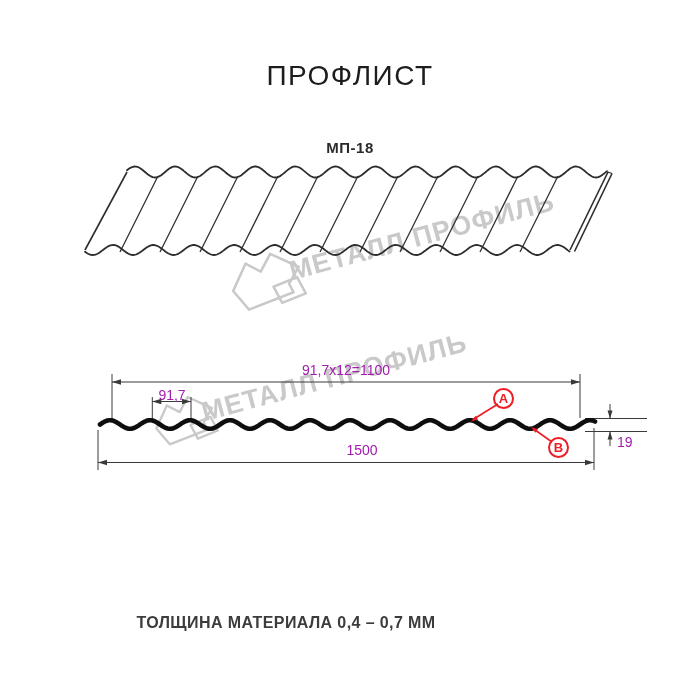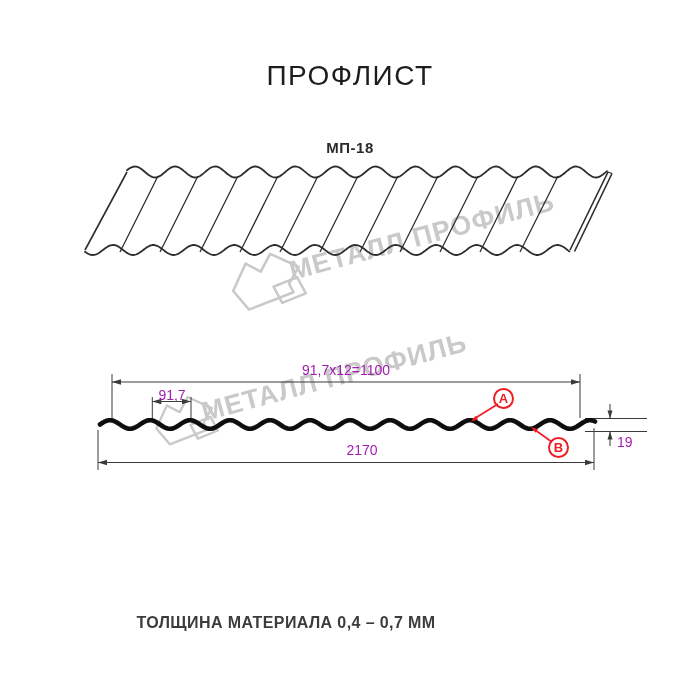--- a/index.html
+++ b/index.html
@@ -117,20 +117,20 @@
       <polygon points="550,91.5 552.5,99.5 547.5,99.5" fill="#3a3a3a"></polygon>
       <path d="M40.0,84.5 L41.5,83.5 L43.0,82.5 L44.5,81.7 L46.0,81.0 L47.5,80.5 L49.0,80.3 L50.5,80.2 L52.0,80.4 L53.5,80.8 L55.0,81.5 L56.5,82.3 L58.0,83.2 L59.5,84.2 L61.0,85.2 L62.5,86.1 L64.0,87.0 L65.5,87.8 L67.0,88.3 L68.5,88.7 L70.0,88.8 L71.5,88.7 L73.0,88.3 L74.5,87.8 L76.0,87.0 L77.5,86.1 L79.0,85.2 L80.5,84.2 L82.0,83.2 L83.5,82.3 L85.0,81.5 L86.5,80.8 L88.0,80.4 L89.5,80.2 L91.0,80.3 L92.5,80.5 L94.0,81.0 L95.5,81.7 L97.0,82.5 L98.5,83.5 L100.0,84.5 L101.5,85.5 L103.0,86.5 L104.5,87.3 L106.0,88.0 L107.5,88.5 L109.0,88.7 L110.5,88.8 L112.0,88.6 L113.5,88.2 L115.0,87.5 L116.5,86.7 L118.0,85.8 L119.5,84.8 L121.0,83.8 L122.5,82.9 L124.0,82.0 L125.5,81.2 L127.0,80.7 L128.5,80.3 L130.0,80.2 L131.5,80.3 L133.0,80.7 L134.5,81.2 L136.0,82.0 L137.5,82.9 L139.0,83.8 L140.5,84.8 L142.0,85.8 L143.5,86.7 L145.0,87.5 L146.5,88.2 L148.0,88.6 L149.5,88.8 L151.0,88.7 L152.5,88.5 L154.0,88.0 L155.5,87.3 L157.0,86.5 L158.5,85.5 L160.0,84.5 L161.5,83.5 L163.0,82.5 L164.5,81.7 L166.0,81.0 L167.5,80.5 L169.0,80.3 L170.5,80.2 L172.0,80.4 L173.5,80.8 L175.0,81.5 L176.5,82.3 L178.0,83.2 L179.5,84.2 L181.0,85.2 L182.5,86.1 L184.0,87.0 L185.5,87.8 L187.0,88.3 L188.5,88.7 L190.0,88.8 L191.5,88.7 L193.0,88.3 L194.5,87.8 L196.0,87.0 L197.5,86.1 L199.0,85.2 L200.5,84.2 L202.0,83.2 L203.5,82.3 L205.0,81.5 L206.5,80.8 L208.0,80.4 L209.5,80.2 L211.0,80.3 L212.5,80.5 L214.0,81.0 L215.5,81.7 L217.0,82.5 L218.5,83.5 L220.0,84.5 L221.5,85.5 L223.0,86.5 L224.5,87.3 L226.0,88.0 L227.5,88.5 L229.0,88.7 L230.5,88.8 L232.0,88.6 L233.5,88.2 L235.0,87.5 L236.5,86.7 L238.0,85.8 L239.5,84.8 L241.0,83.8 L242.5,82.9 L244.0,82.0 L245.5,81.2 L247.0,80.7 L248.5,80.3 L250.0,80.2 L251.5,80.3 L253.0,80.7 L254.5,81.2 L256.0,82.0 L257.5,82.9 L259.0,83.8 L260.5,84.8 L262.0,85.8 L263.5,86.7 L265.0,87.5 L266.5,88.2 L268.0,88.6 L269.5,88.8 L271.0,88.7 L272.5,88.5 L274.0,88.0 L275.5,87.3 L277.0,86.5 L278.5,85.5 L280.0,84.5 L281.5,83.5 L283.0,82.5 L284.5,81.7 L286.0,81.0 L287.5,80.5 L289.0,80.3 L290.5,80.2 L292.0,80.4 L293.5,80.8 L295.0,81.5 L296.5,82.3 L298.0,83.2 L299.5,84.2 L301.0,85.2 L302.5,86.1 L304.0,87.0 L305.5,87.8 L307.0,88.3 L308.5,88.7 L310.0,88.8 L311.5,88.7 L313.0,88.3 L314.5,87.8 L316.0,87.0 L317.5,86.1 L319.0,85.2 L320.5,84.2 L322.0,83.2 L323.5,82.3 L325.0,81.5 L326.5,80.8 L328.0,80.4 L329.5,80.2 L331.0,80.3 L332.5,80.5 L334.0,81.0 L335.5,81.7 L337.0,82.5 L338.5,83.5 L340.0,84.5 L341.5,85.5 L343.0,86.5 L344.5,87.3 L346.0,88.0 L347.5,88.5 L349.0,88.7 L350.5,88.8 L352.0,88.6 L353.5,88.2 L355.0,87.5 L356.5,86.7 L358.0,85.8 L359.5,84.8 L361.0,83.8 L362.5,82.9 L364.0,82.0 L365.5,81.2 L367.0,80.7 L368.5,80.3 L370.0,80.2 L371.5,80.3 L373.0,80.7 L374.5,81.2 L376.0,82.0 L377.5,82.9 L379.0,83.8 L380.5,84.8 L382.0,85.8 L383.5,86.7 L385.0,87.5 L386.5,88.2 L388.0,88.6 L389.5,88.8 L391.0,88.7 L392.5,88.5 L394.0,88.0 L395.5,87.3 L397.0,86.5 L398.5,85.5 L400.0,84.5 L401.5,83.5 L403.0,82.5 L404.5,81.7 L406.0,81.0 L407.5,80.5 L409.0,80.3 L410.5,80.2 L412.0,80.4 L413.5,80.8 L415.0,81.5 L416.5,82.3 L418.0,83.2 L419.5,84.2 L421.0,85.2 L422.5,86.1 L424.0,87.0 L425.5,87.8 L427.0,88.3 L428.5,88.7 L430.0,88.8 L431.5,88.7 L433.0,88.3 L434.5,87.8 L436.0,87.0 L437.5,86.1 L439.0,85.2 L440.5,84.2 L442.0,83.2 L443.5,82.3 L445.0,81.5 L446.5,80.8 L448.0,80.4 L449.5,80.2 L451.0,80.3 L452.5,80.5 L454.0,81.0 L455.5,81.7 L457.0,82.5 L458.5,83.5 L460.0,84.5 L461.5,85.5 L463.0,86.5 L464.5,87.3 L466.0,88.0 L467.5,88.5 L469.0,88.7 L470.5,88.8 L472.0,88.6 L473.5,88.2 L475.0,87.5 L476.5,86.7 L478.0,85.8 L479.5,84.8 L481.0,83.8 L482.5,82.9 L484.0,82.0 L485.5,81.2 L487.0,80.7 L488.5,80.3 L490.0,80.2 L491.5,80.3 L493.0,80.7 L494.5,81.2 L496.0,82.0 L497.5,82.9 L499.0,83.8 L500.5,84.8 L502.0,85.8 L503.5,86.7 L505.0,87.5 L506.5,88.2 L508.0,88.6 L509.5,88.8 L511.0,88.7 L512.5,88.5 L514.0,88.0 L515.5,87.3 L517.0,86.5 L518.5,85.5 L520.0,84.5 L521.5,83.5 L523.0,82.5 L524.5,81.7 L526.0,81.0 L527.5,80.5 L529.0,80.3 L530.5,80.2 L532.0,80.4 L533.5,80.8 L535.0,81.5 " fill="none" stroke="#0e0e0e" stroke-width="4.6" stroke-linecap="round" stroke-linejoin="round"></path>
       <line x1="438" y1="64" x2="413" y2="79.5" stroke="#ee1c25" stroke-width="1.6"></line>
       <polygon points="411,81.5 415.6775009065463,75.84659524982877 418.0706409052444,79.53886839067727" fill="#ee1c25"></polygon>
       <line x1="492" y1="102" x2="473" y2="88.5" stroke="#ee1c25" stroke-width="1.6"></line>
       <polygon points="471,87 477.97485832462917,89.27845371937886 475.4174102722651,92.85888099268848" fill="#ee1c25"></polygon>
     </svg>
 
   <div class="dim-label t1100">91,7x12=1100</div>
   <div class="dim-label t917">91,7</div>
-  <div class="dim-label t1150">2170</div>
+  <div class="dim-label t1150">1500</div>
   <div class="dim-label t18">19</div>
 
   <div class="side-badge badge-a">A</div>
   <div class="side-badge badge-b">B</div>
 
   <div class="footer-note">ТОЛЩИНА МАТЕРИАЛА 0,4 – 0,7 ММ</div>
 </div>
 
 </body></html>

